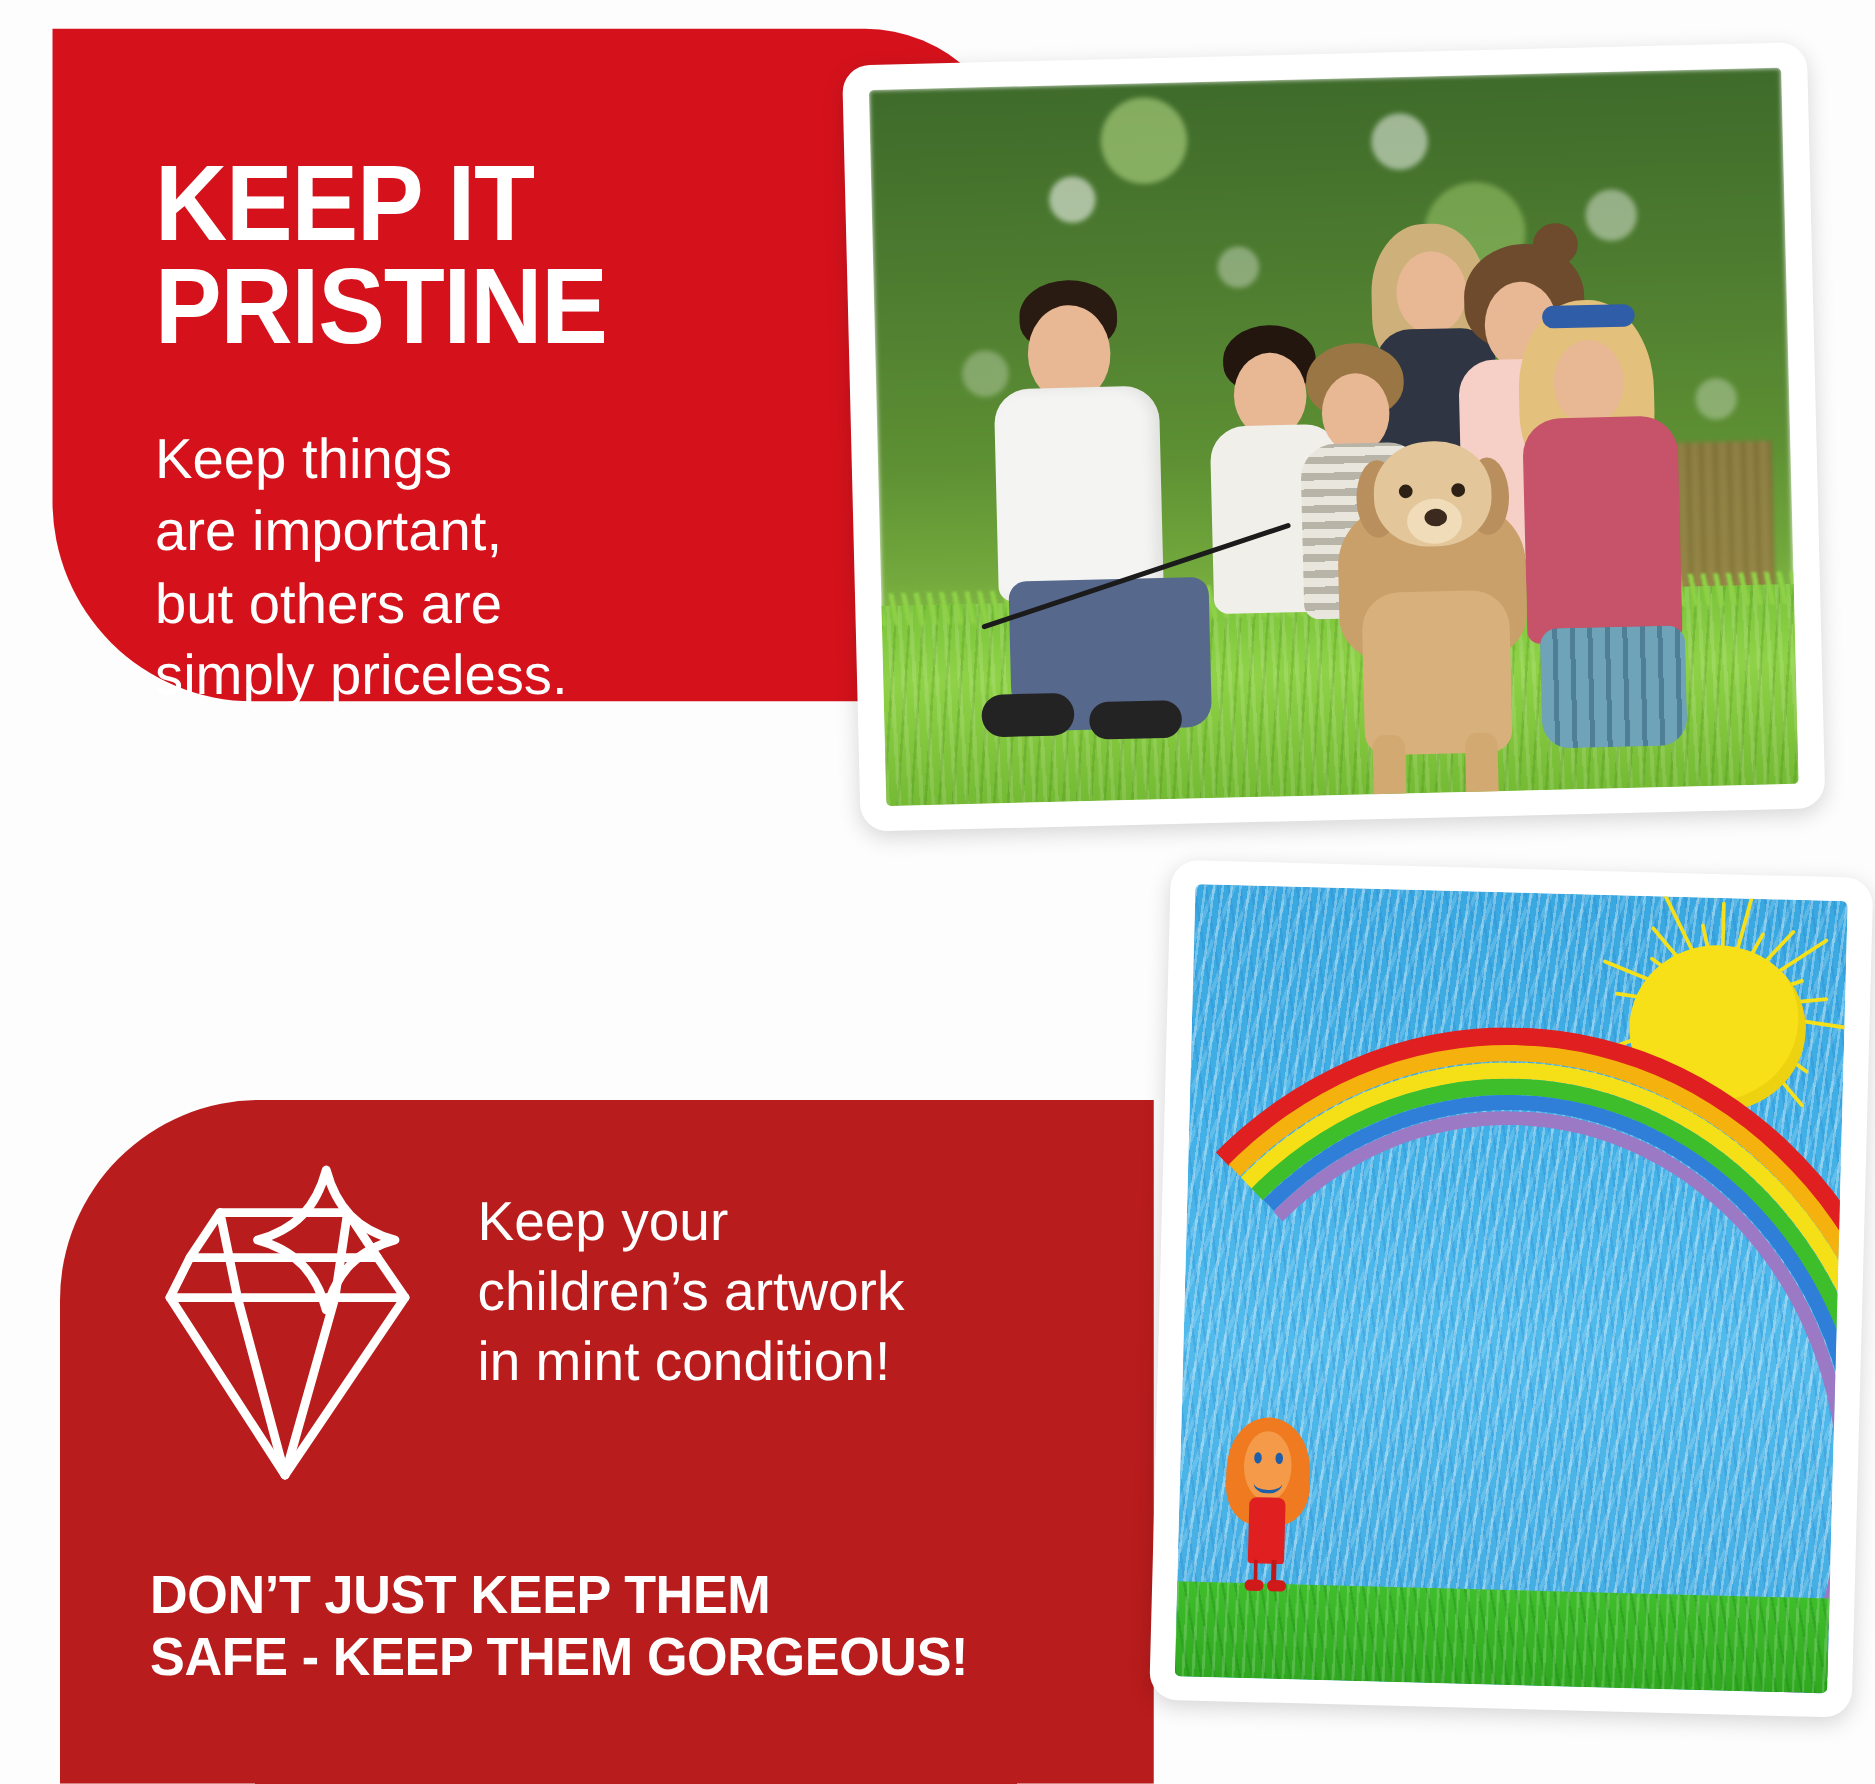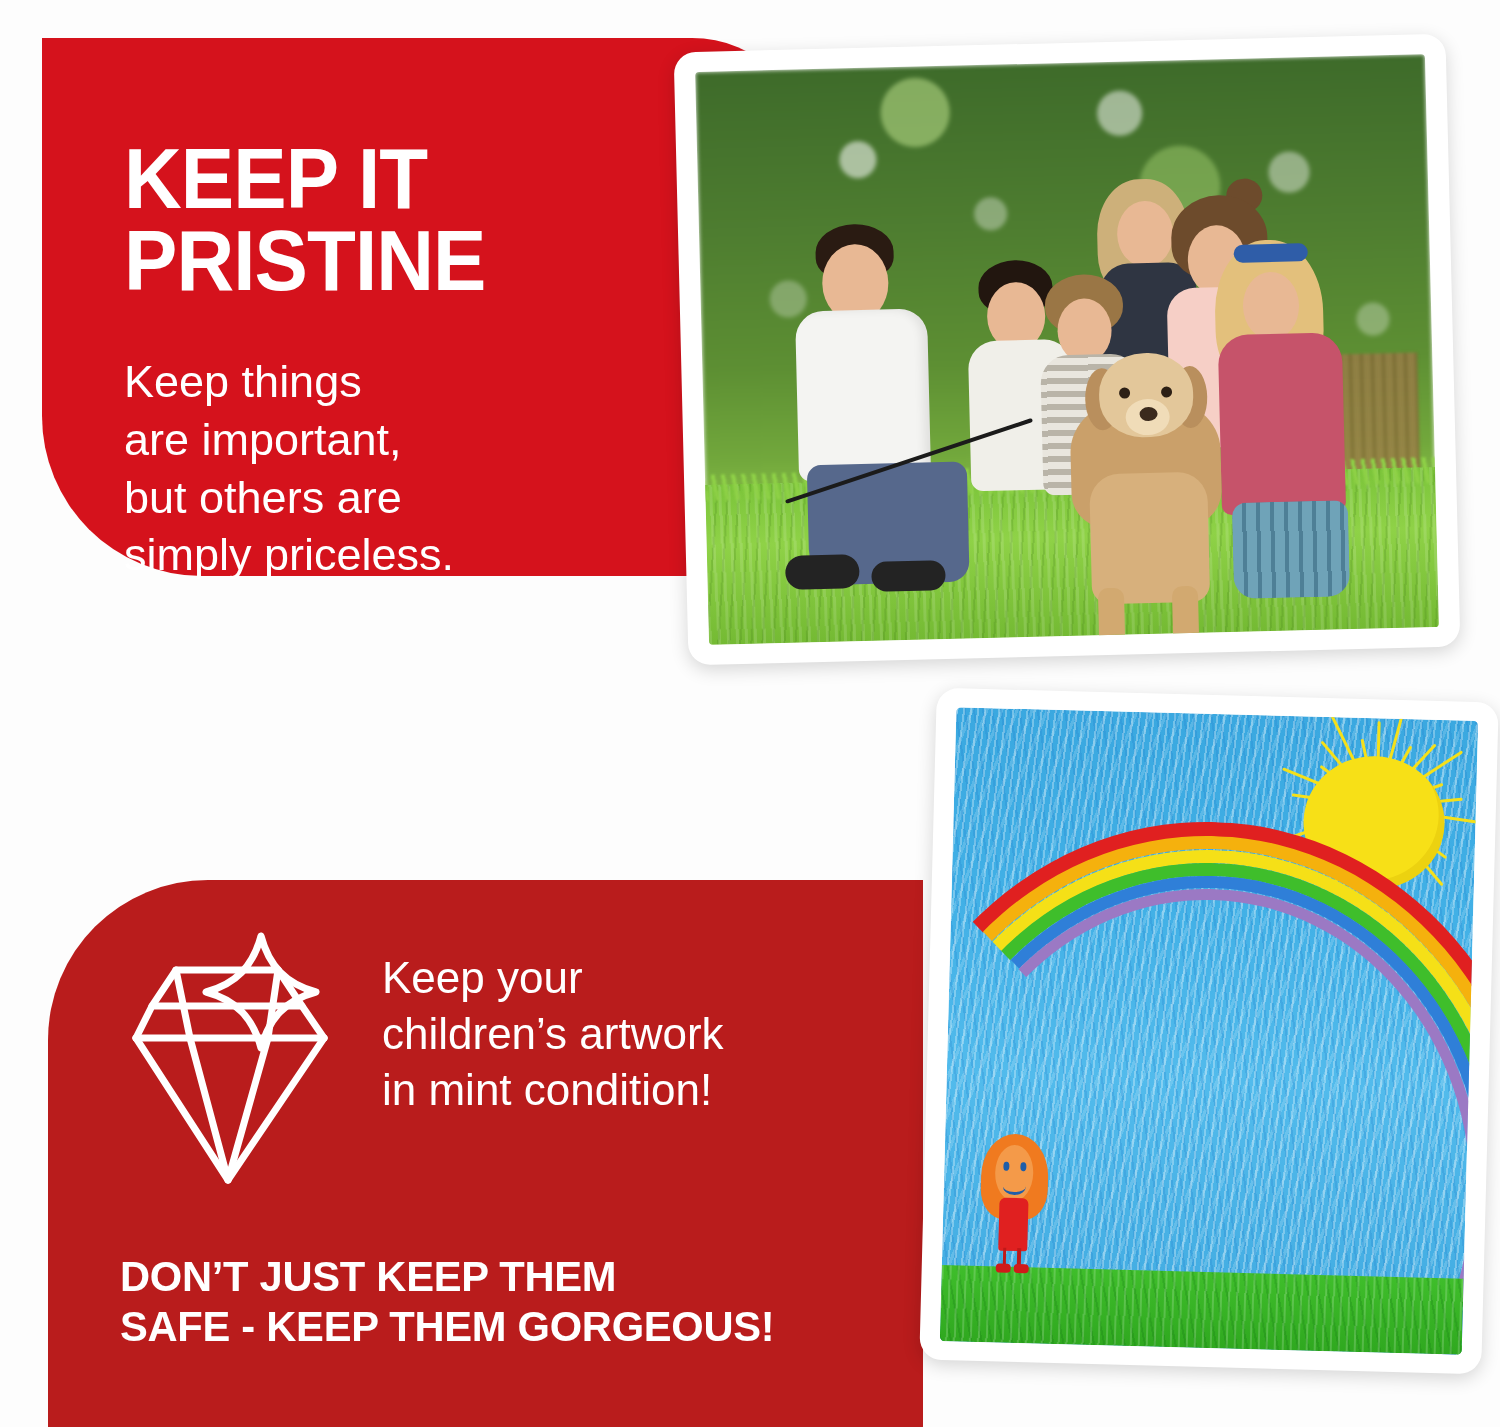--- a/index.html
+++ b/index.html
@@ -15,21 +15,21 @@
     width: 1500px;
     height: 1427px;
     background: #fdfdfd;
     overflow: hidden;
   }
 
   
   .red-panel {
     position: absolute;
     left: 42px;
-    top: 38px;
+    top: 23px;
     width: 770px;
     height: 538px;
     background: #d5121c;
     border-radius: 0px 120px 0px 160px;
     z-index: 2;
   }
   .red-copy {
     position: absolute;
     left: 82px;
     top: 100px;

